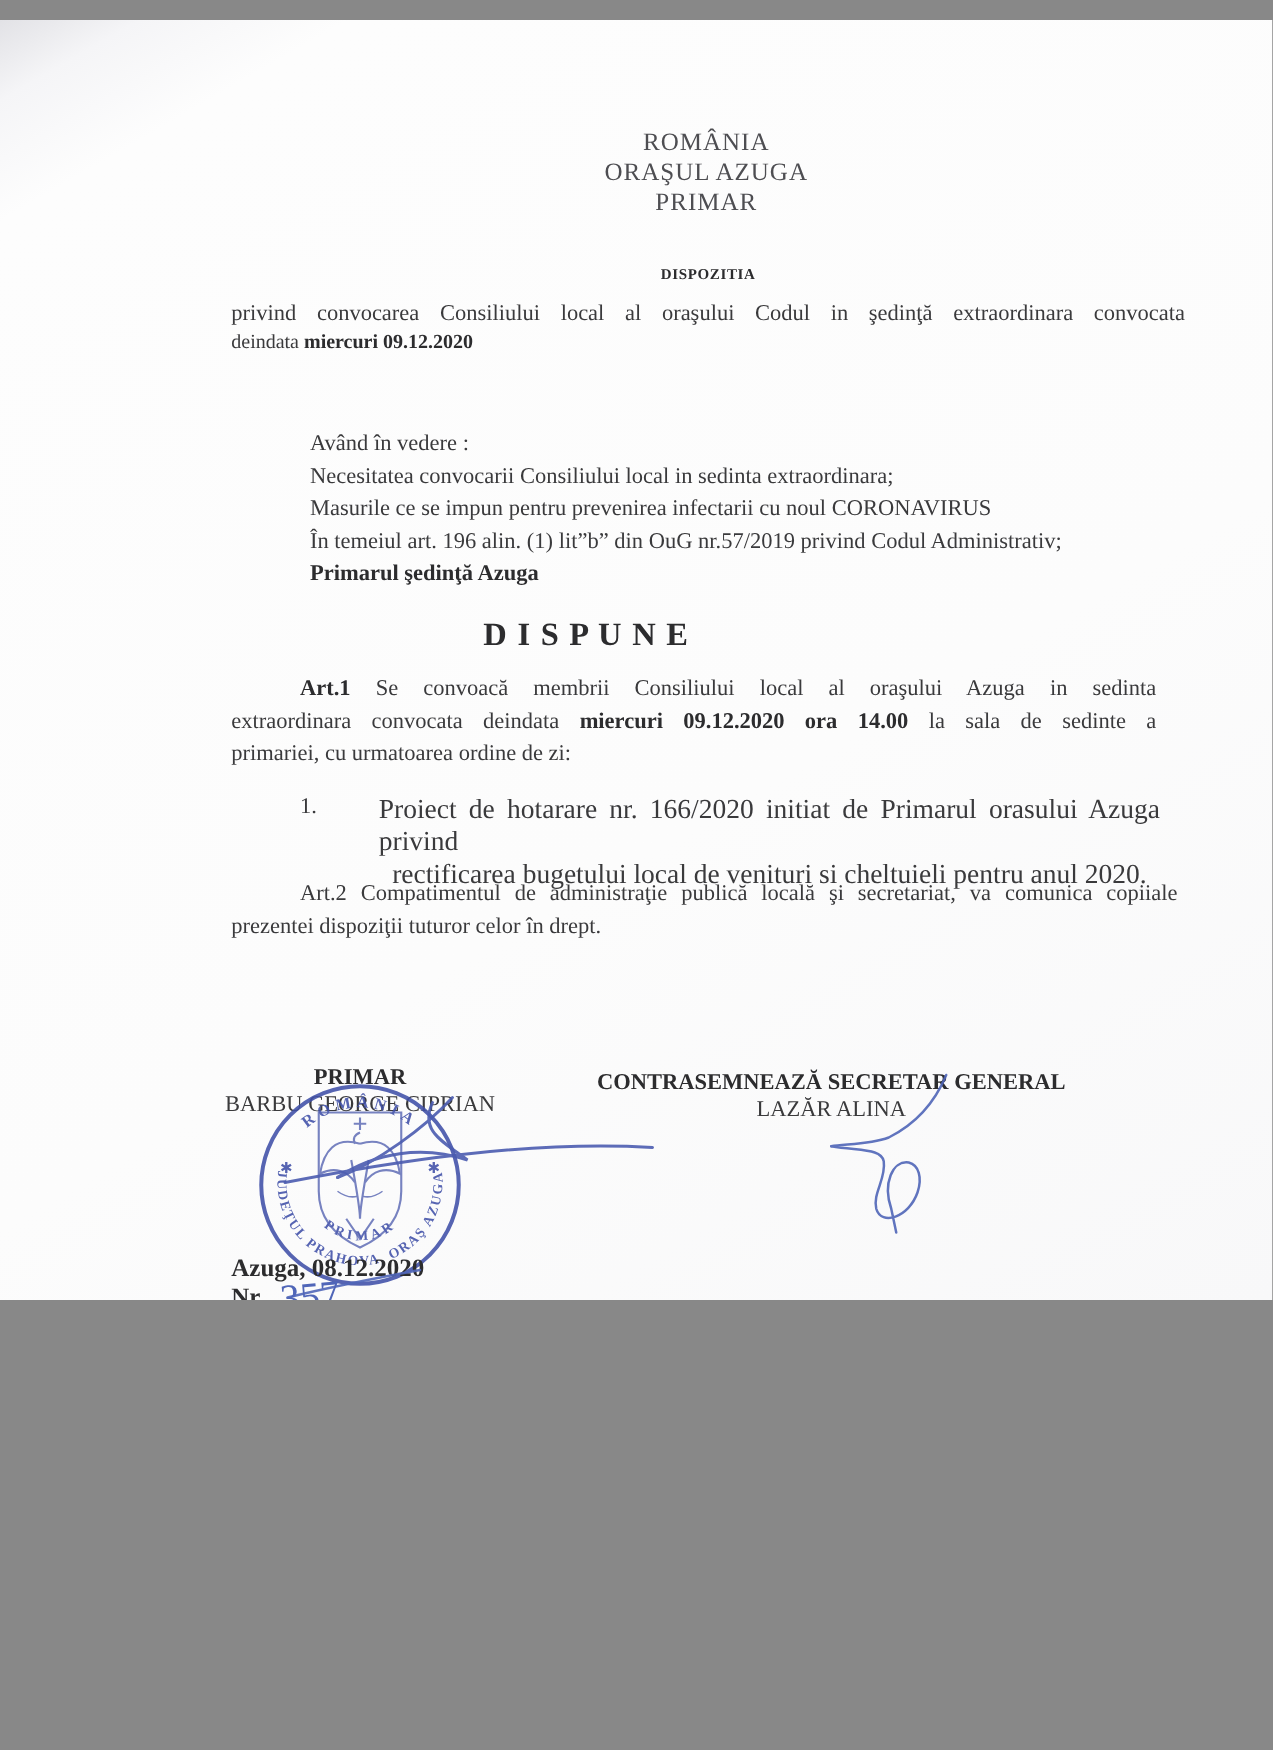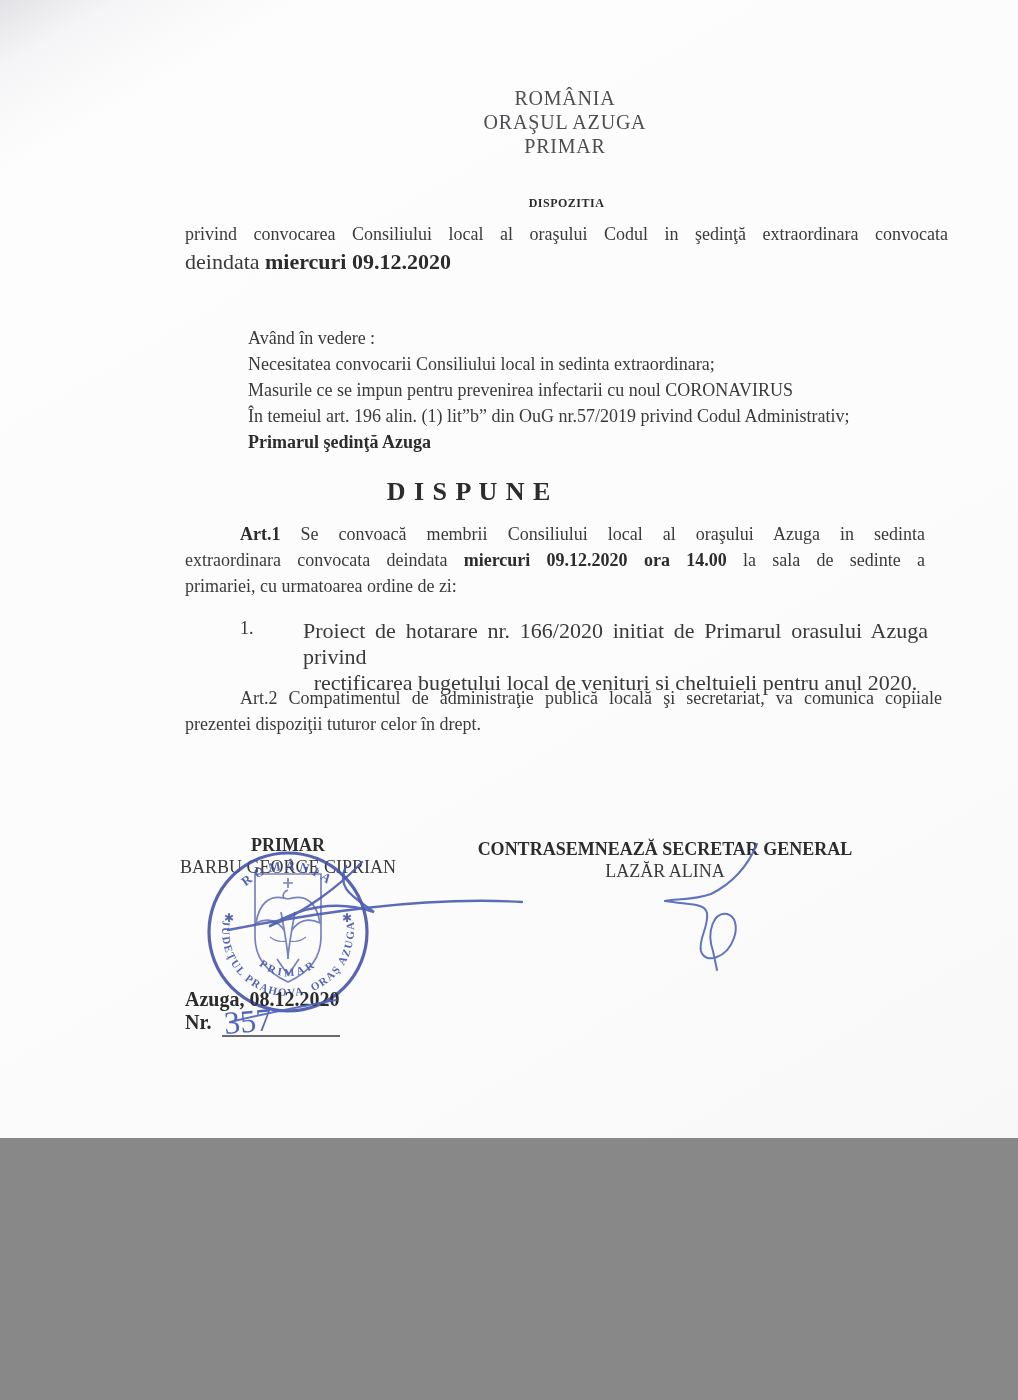--- a/index.html
+++ b/index.html
@@ -1,34 +1,34 @@
 <!DOCTYPE html>
 <html><head>
 <meta charset="utf-8">
 <style>
   html,body{margin:0;padding:0;background:#888;}
   .page{
     position:relative;
-    width:1018px;height:1138px;
-    margin:0 auto;
+    width:1018px;height:1024px;
+    margin:16px auto;
     background:
       linear-gradient(150deg,#e2e2e6 0%,#f5f5f7 4%,#fdfdfd 10%,#fcfcfc 60%,#f8f8f9 100%);
     font-family:"Liberation Serif","DejaVu Serif",serif;
     color:#3a3a3c;
     overflow:hidden;
   }
   .abs{position:absolute;}
   .b{font-weight:bold;color:#2c2c2e;}
   .center{text-align:center;}
   .jline{text-align:justify;text-align-last:justify;}
   .header-block{left:400px;top:86px;width:330px;font-size:20px;line-height:24px;
     letter-spacing:.8px;color:#4e4e52;text-align:center;}
   .doc-title{left:185px;top:196px;width:763px;font-size:12px;letter-spacing:.5px;}
   .sub1{left:185px;top:224px;width:763px;font-size:18px;}
-  .sub2{left:185px;top:249px;width:763px;font-size:22px;}
+  .sub2{left:185px;top:249px;width:763px;font-size:16px;}
   .preamble{left:248px;top:325px;width:700px;font-size:18px;line-height:26px;}
   .dispune{left:174px;top:477px;width:590px;font-size:26px;letter-spacing:1px;}
   .art1{left:185px;top:521px;width:740px;font-size:18px;line-height:26px;}
   .art1 .indent{padding-left:55px;}
   .agenda-num{left:240px;top:618px;width:40px;font-size:18px;}
   .agenda-text{left:303px;top:618px;width:625px;font-size:22px;line-height:26px;}
   .art2{left:185px;top:685px;width:757px;font-size:18px;line-height:26px;}
   .art2 .indent{padding-left:55px;}
   .sig-left{left:178px;top:834px;width:220px;font-size:18px;line-height:22px;text-align:center;}
   .sig-right{left:470px;top:838px;width:390px;font-size:18px;line-height:22px;text-align:center;}

